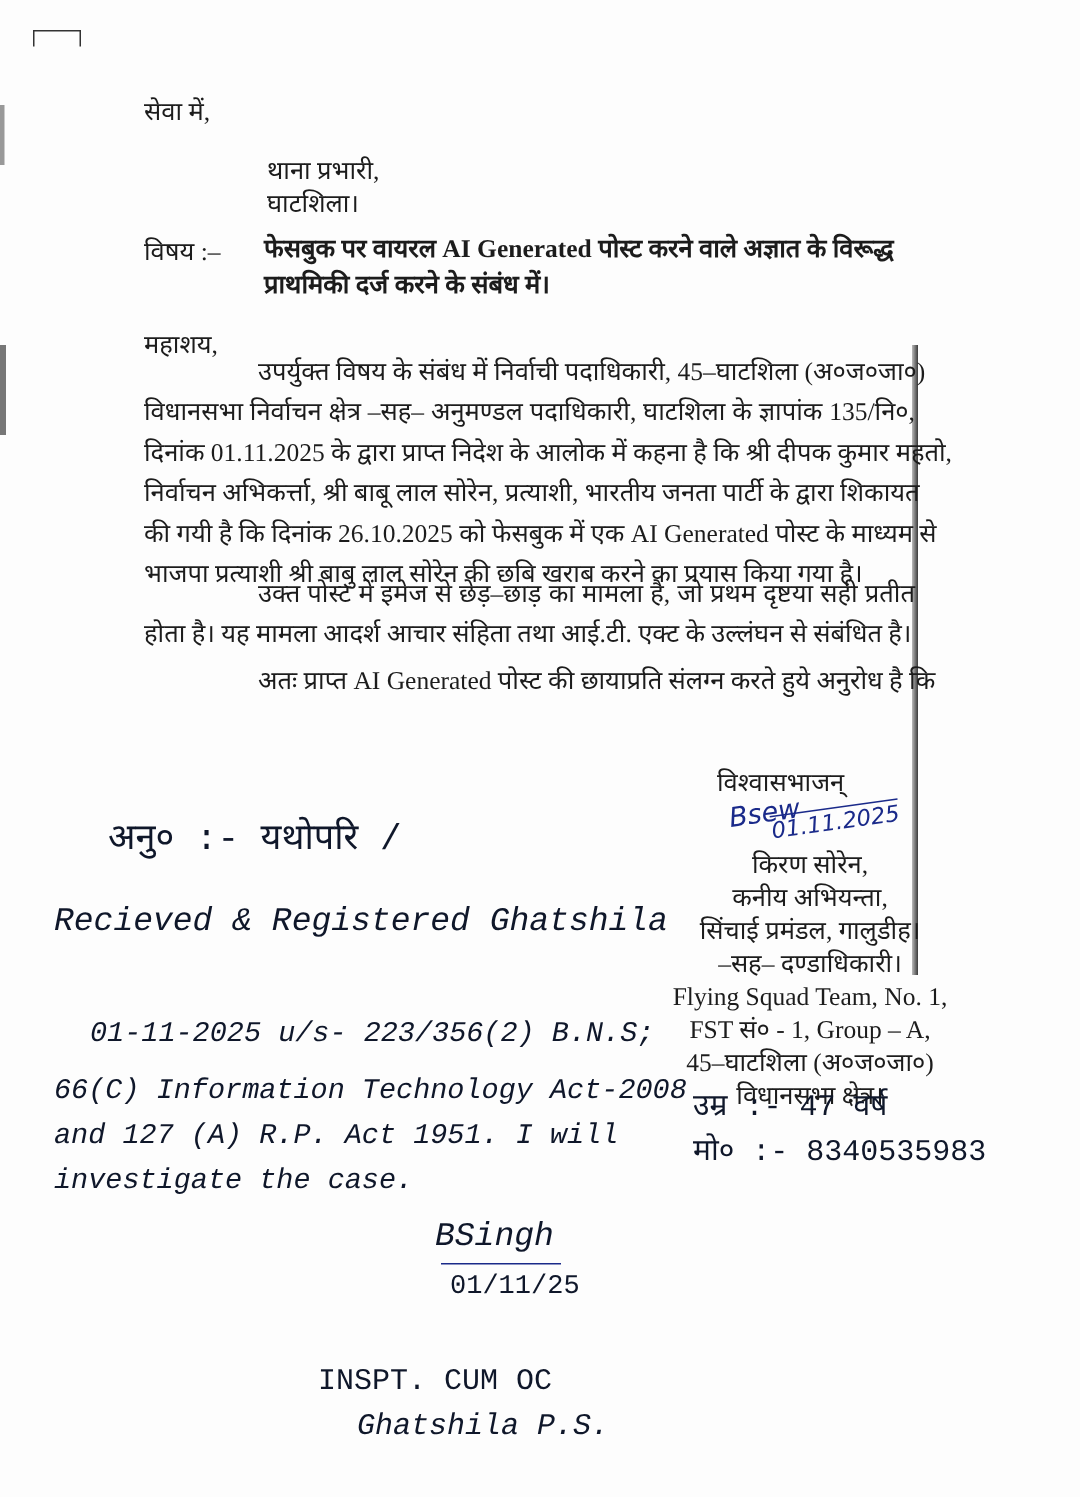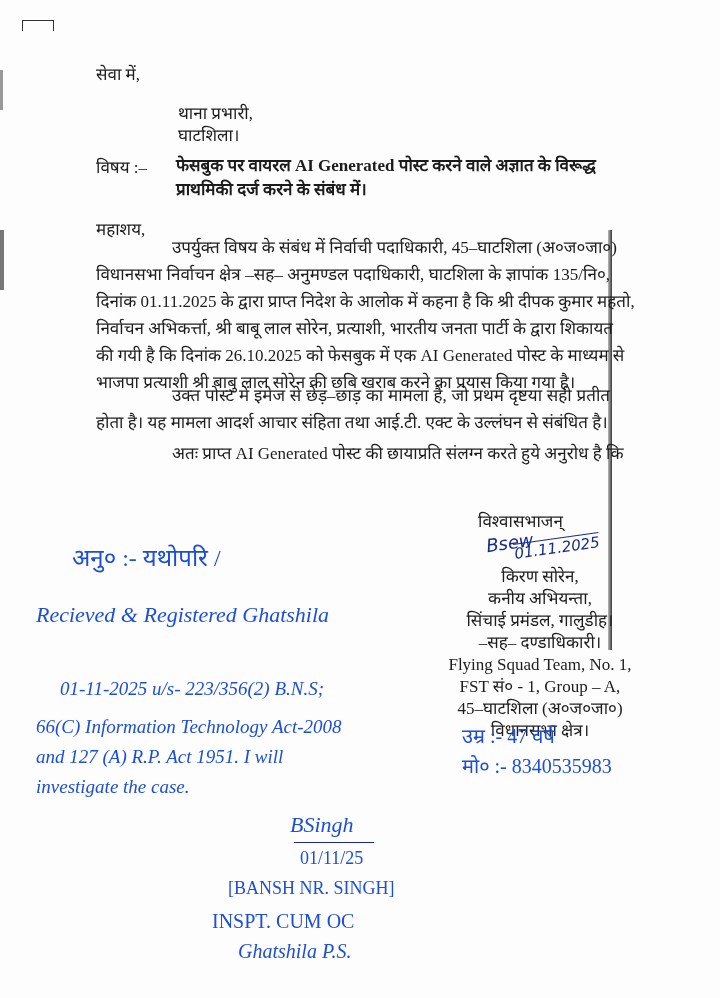--- a/index.html
+++ b/index.html
@@ -14,21 +14,21 @@
       background: linear-gradient(to right, #bbb, #3a3a3a); }
     .edge-left-1 { position: absolute; left: 0; top: 70px; width: 3px; height: 40px; background: #999; }
     .edge-left-2 { position: absolute; left: 0; top: 230px; width: 4px; height: 60px; background: #777; }
     .corner-mark { position: absolute; left: 22px; top: 20px; width: 30px; height: 10px;
       border-top: 1.5px solid #333; border-right: 1.5px solid #333; border-left: 1.5px solid #333; }
     .t { position: absolute; font-size: 17px; line-height: 20px; white-space: nowrap; }
     .b { font-weight: bold; }
     .just { position: absolute; font-size: 17px; line-height: 27px; text-align: justify; }
     .pline { display: block; white-space: nowrap; text-align-last: justify; text-align: justify; }
     .pline.last { text-align-last: left; }
-    .hand { position: absolute; font-family: Liberation Serif, serif; color: #1d4ed8;
+    .hand { position: absolute; font-family: Liberation Mono, monospace; color: #0f172a;
       font-style: italic; white-space: nowrap; }
     .sig-center { text-align: center; position: absolute; font-size: 17px; line-height: 22px; }
     .sig-center span { display: block; }
     .sig-scribble { position: absolute; color: #1a2a8a; font-family: "DejaVu Sans", sans-serif;
       font-style: italic; }
   </style>
 </head>
 <body>
 
 <div class="page">
@@ -87,16 +87,15 @@
 
   <div class="hand" style="left:36px; top:602px; font-size:22px;">Recieved &amp; Registered Ghatshila</div>
   <div class="hand" style="left:36px; top:678px; font-size:19px;margin-left:24px;">01-11-2025 u/s- 223/356(2) B.N.S;</div>
   <div class="hand" style="left:36px; top:716px; font-size:19px;">66(C) Information Technology Act-2008</div>
   <div class="hand" style="left:36px; top:746px; font-size:19px;">and 127 (A) R.P. Act 1951. I will</div>
   <div class="hand" style="left:36px; top:776px; font-size:19px;">investigate the case.</div>
 
   <div class="hand" style="left:290px; top:812px; font-size:22px;">BSingh</div>
   <div style="position:absolute; left:294px; top:842px; width:80px; border-top:1.5px solid #1a2a8a;"></div>
   <div class="hand" style="left:300px; top:848px; font-size:18px; font-style:normal;">01/11/25</div>
-  <div class="hand" style="left:228px; top:878px; font-size:18px; font-style:normal;">[BANSH NR. SINGH]</div>
   <div class="hand" style="left:212px; top:910px; font-size:20px; font-style:normal;">INSPT. CUM OC</div>
   <div class="hand" style="left:238px; top:940px; font-size:20px;">Ghatshila P.S.</div>
 </div>
 
 </body></html>

